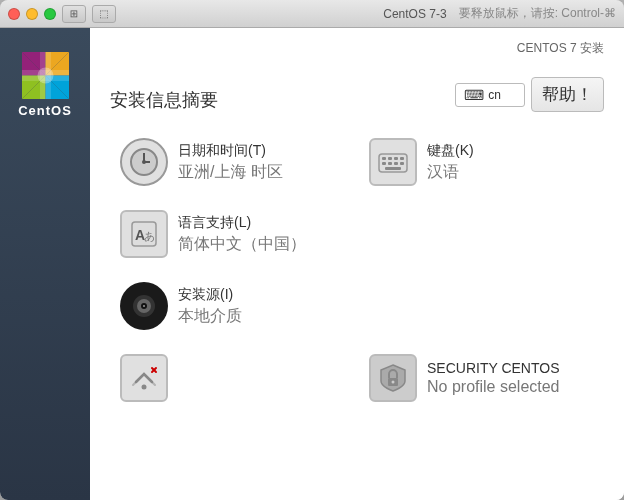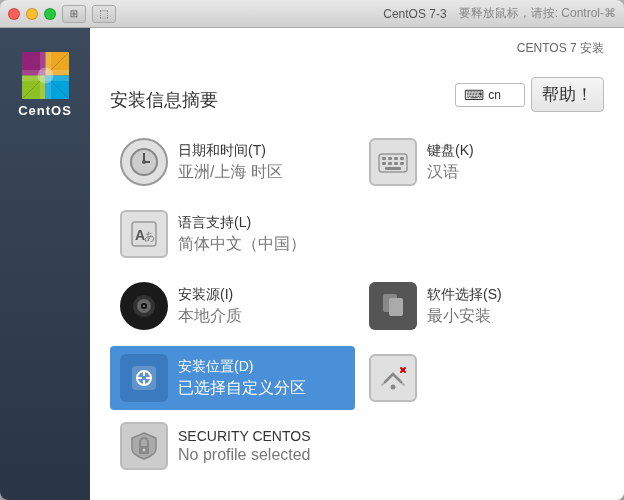--- a/index.html
+++ b/index.html
@@ -373,52 +373,24 @@
                 <circle cx="15" cy="15" r="3" fill="#111"></circle>
                 <circle cx="15" cy="15" r="1" fill="#999"></circle>
               </svg>
             </div>
             <div class="item-text">
               <span class="item-title">安装源(I)</span>
               <span class="item-subtitle">本地介质</span>
             </div>
           </div>
 
-          <div class="item-cell">
-            <div class="item-icon" style="width:48px;height:48px;display:flex;align-items:center;justify-content:center;background:#555;border-radius:6px;">
-              <svg width="32" height="32" viewBox="0 0 32 32">
-                <rect x="6" y="4" width="14" height="18" rx="2" fill="#888"></rect>
-                <rect x="12" y="8" width="14" height="18" rx="2" fill="#aaa"></rect>
-              </svg>
-            </div>
-            <div class="item-text">
-              <span class="item-title">软件选择(S)</span>
-              <span class="item-subtitle">最小安装</span>
-            </div>
-          </div>
         </div>
 
         <div class="items-grid">
 
-          <div class="item-cell selected">
-            <div class="item-icon" style="width:48px;height:48px;display:flex;align-items:center;justify-content:center;background:#3a7abf;border-radius:6px;">
-              <svg width="32" height="32" viewBox="0 0 32 32">
-                <rect x="4" y="4" width="24" height="24" rx="4" fill="white" opacity="0.2"></rect>
-                <circle cx="16" cy="16" r="7" fill="none" stroke="white" stroke-width="2"></circle>
-                <line x1="16" y1="9" x2="16" y2="14" stroke="white" stroke-width="2"></line>
-                <line x1="16" y1="18" x2="16" y2="23" stroke="white" stroke-width="2"></line>
-                <line x1="9" y1="16" x2="14" y2="16" stroke="white" stroke-width="2"></line>
-                <line x1="18" y1="16" x2="23" y2="16" stroke="white" stroke-width="2"></line>
-              </svg>
-            </div>
-            <div class="item-text">
-              <span class="item-title">安装位置(D)</span>
-              <span class="item-subtitle">已选择自定义分区</span>
-            </div>
-          </div>
 
 
           <div class="item-cell">
             <div class="item-icon" style="width:48px;height:48px;display:flex;align-items:center;justify-content:center;background:#e0e0e0;border-radius:6px;border:2px solid #bbb;">
               <svg width="32" height="32" viewBox="0 0 32 32">
                 <path d="M8 20 L16 12 L24 20" fill="none" stroke="#888" stroke-width="2.5" stroke-linecap="round"></path>
                 <path d="M5 23 L16 12 L27 23" fill="none" stroke="#888" stroke-width="2" stroke-linecap="round" opacity="0.5"></path>
                 <circle cx="16" cy="25" r="2.5" fill="#888"></circle>
 
                 <line x1="24" y1="6" x2="28" y2="10" stroke="#c00" stroke-width="2" stroke-linecap="round"></line>

